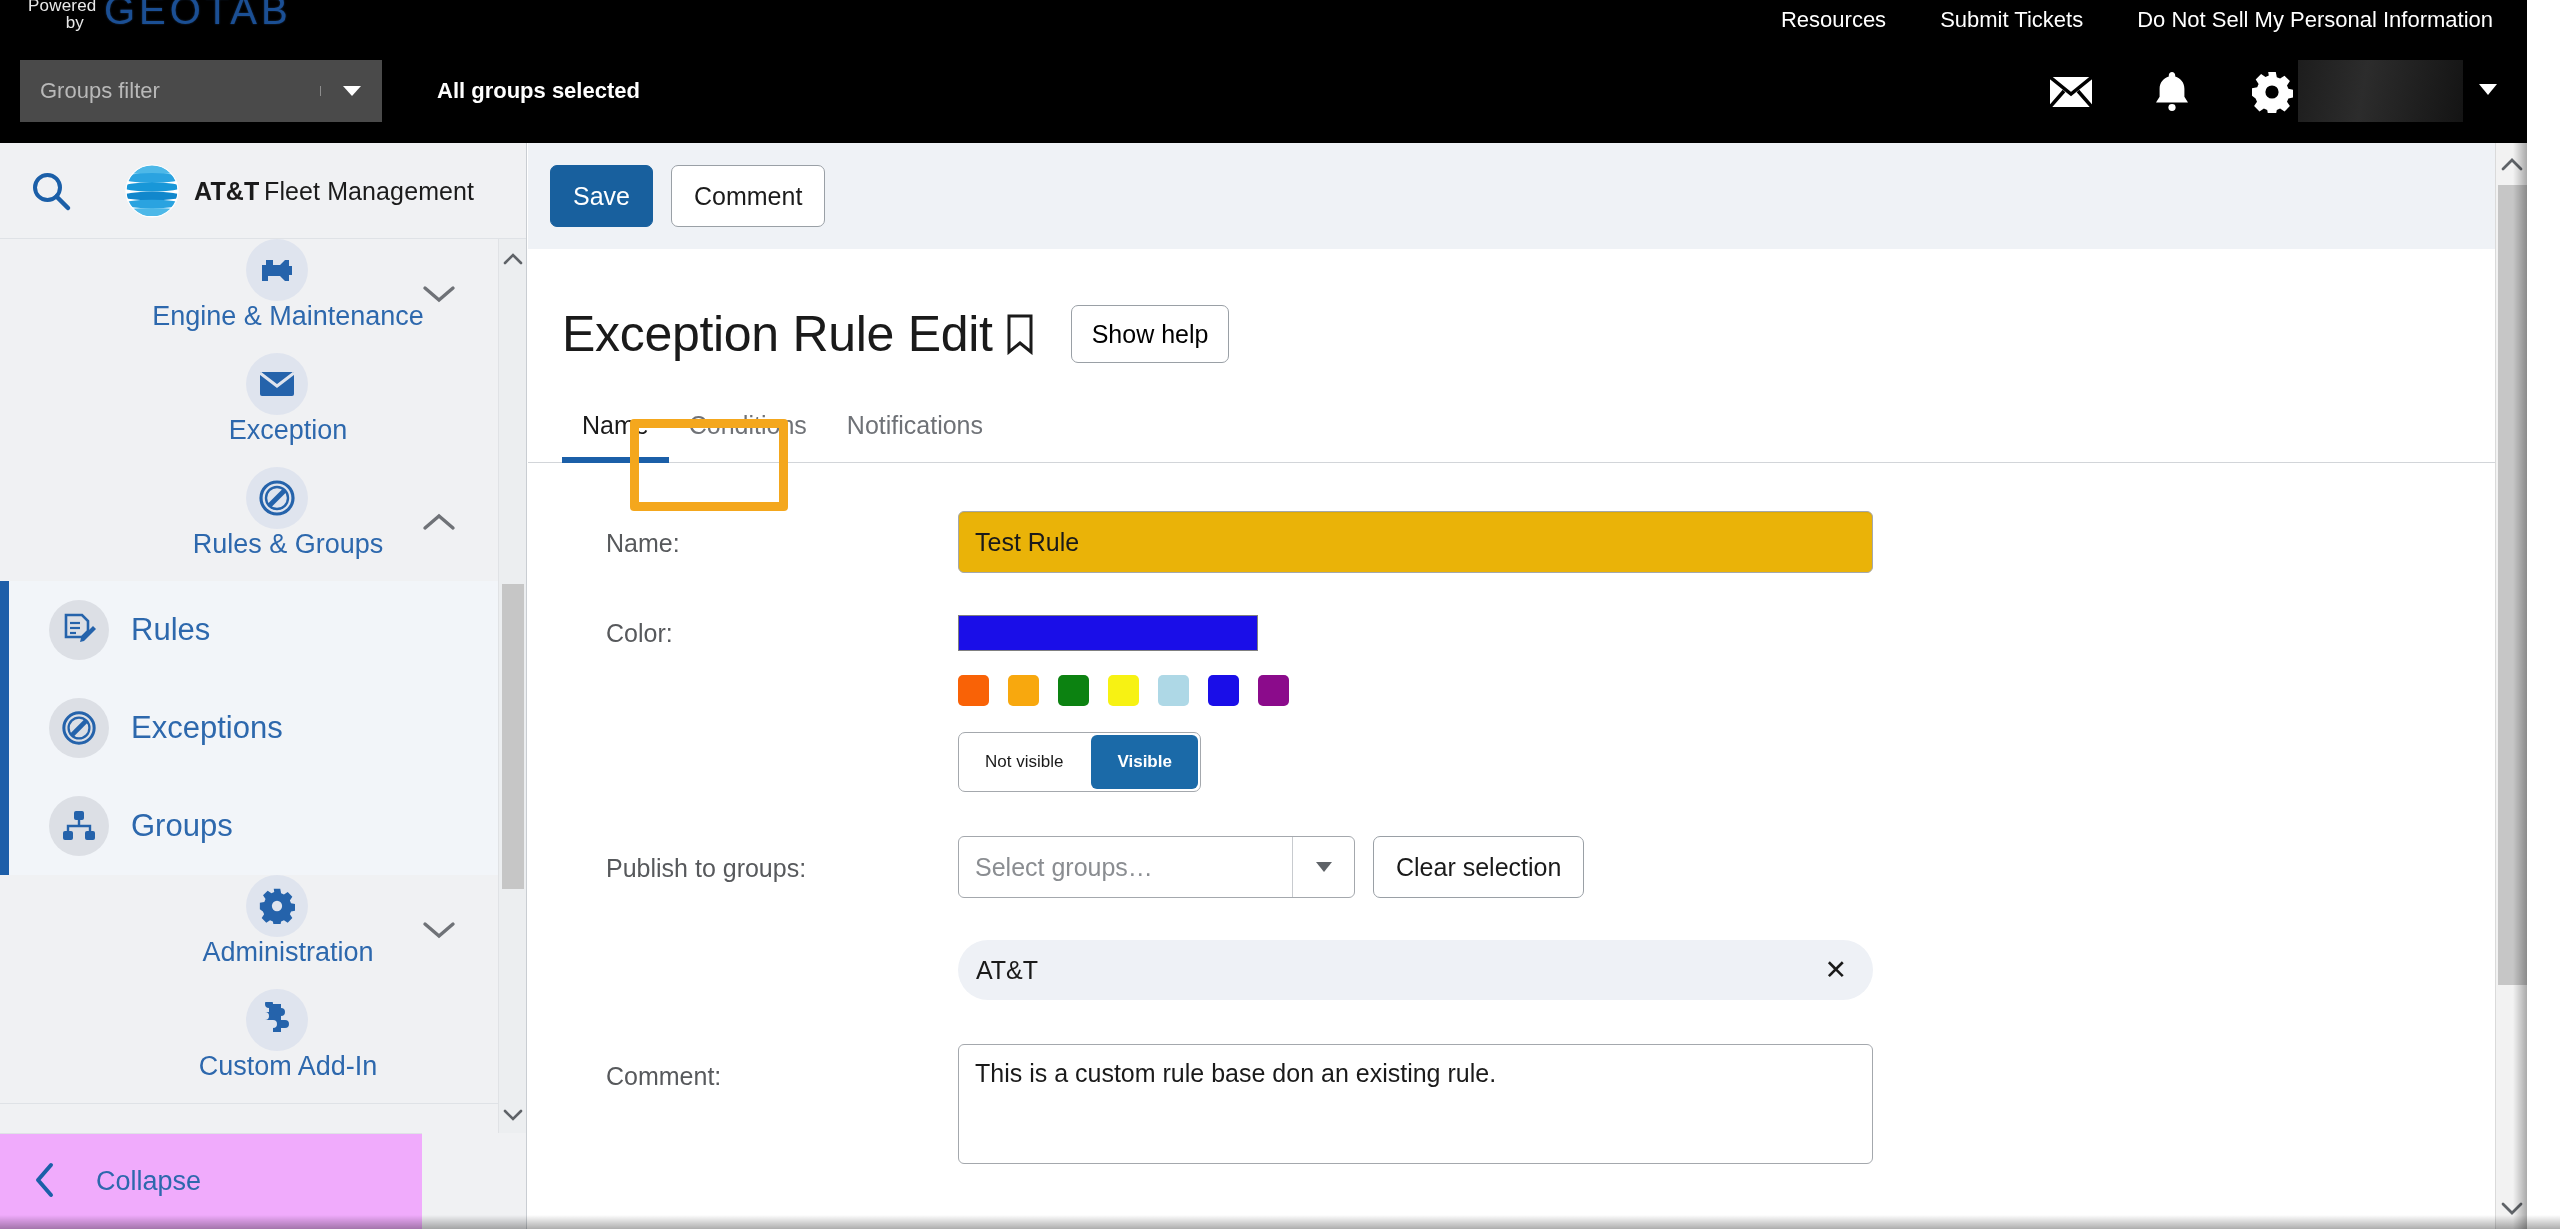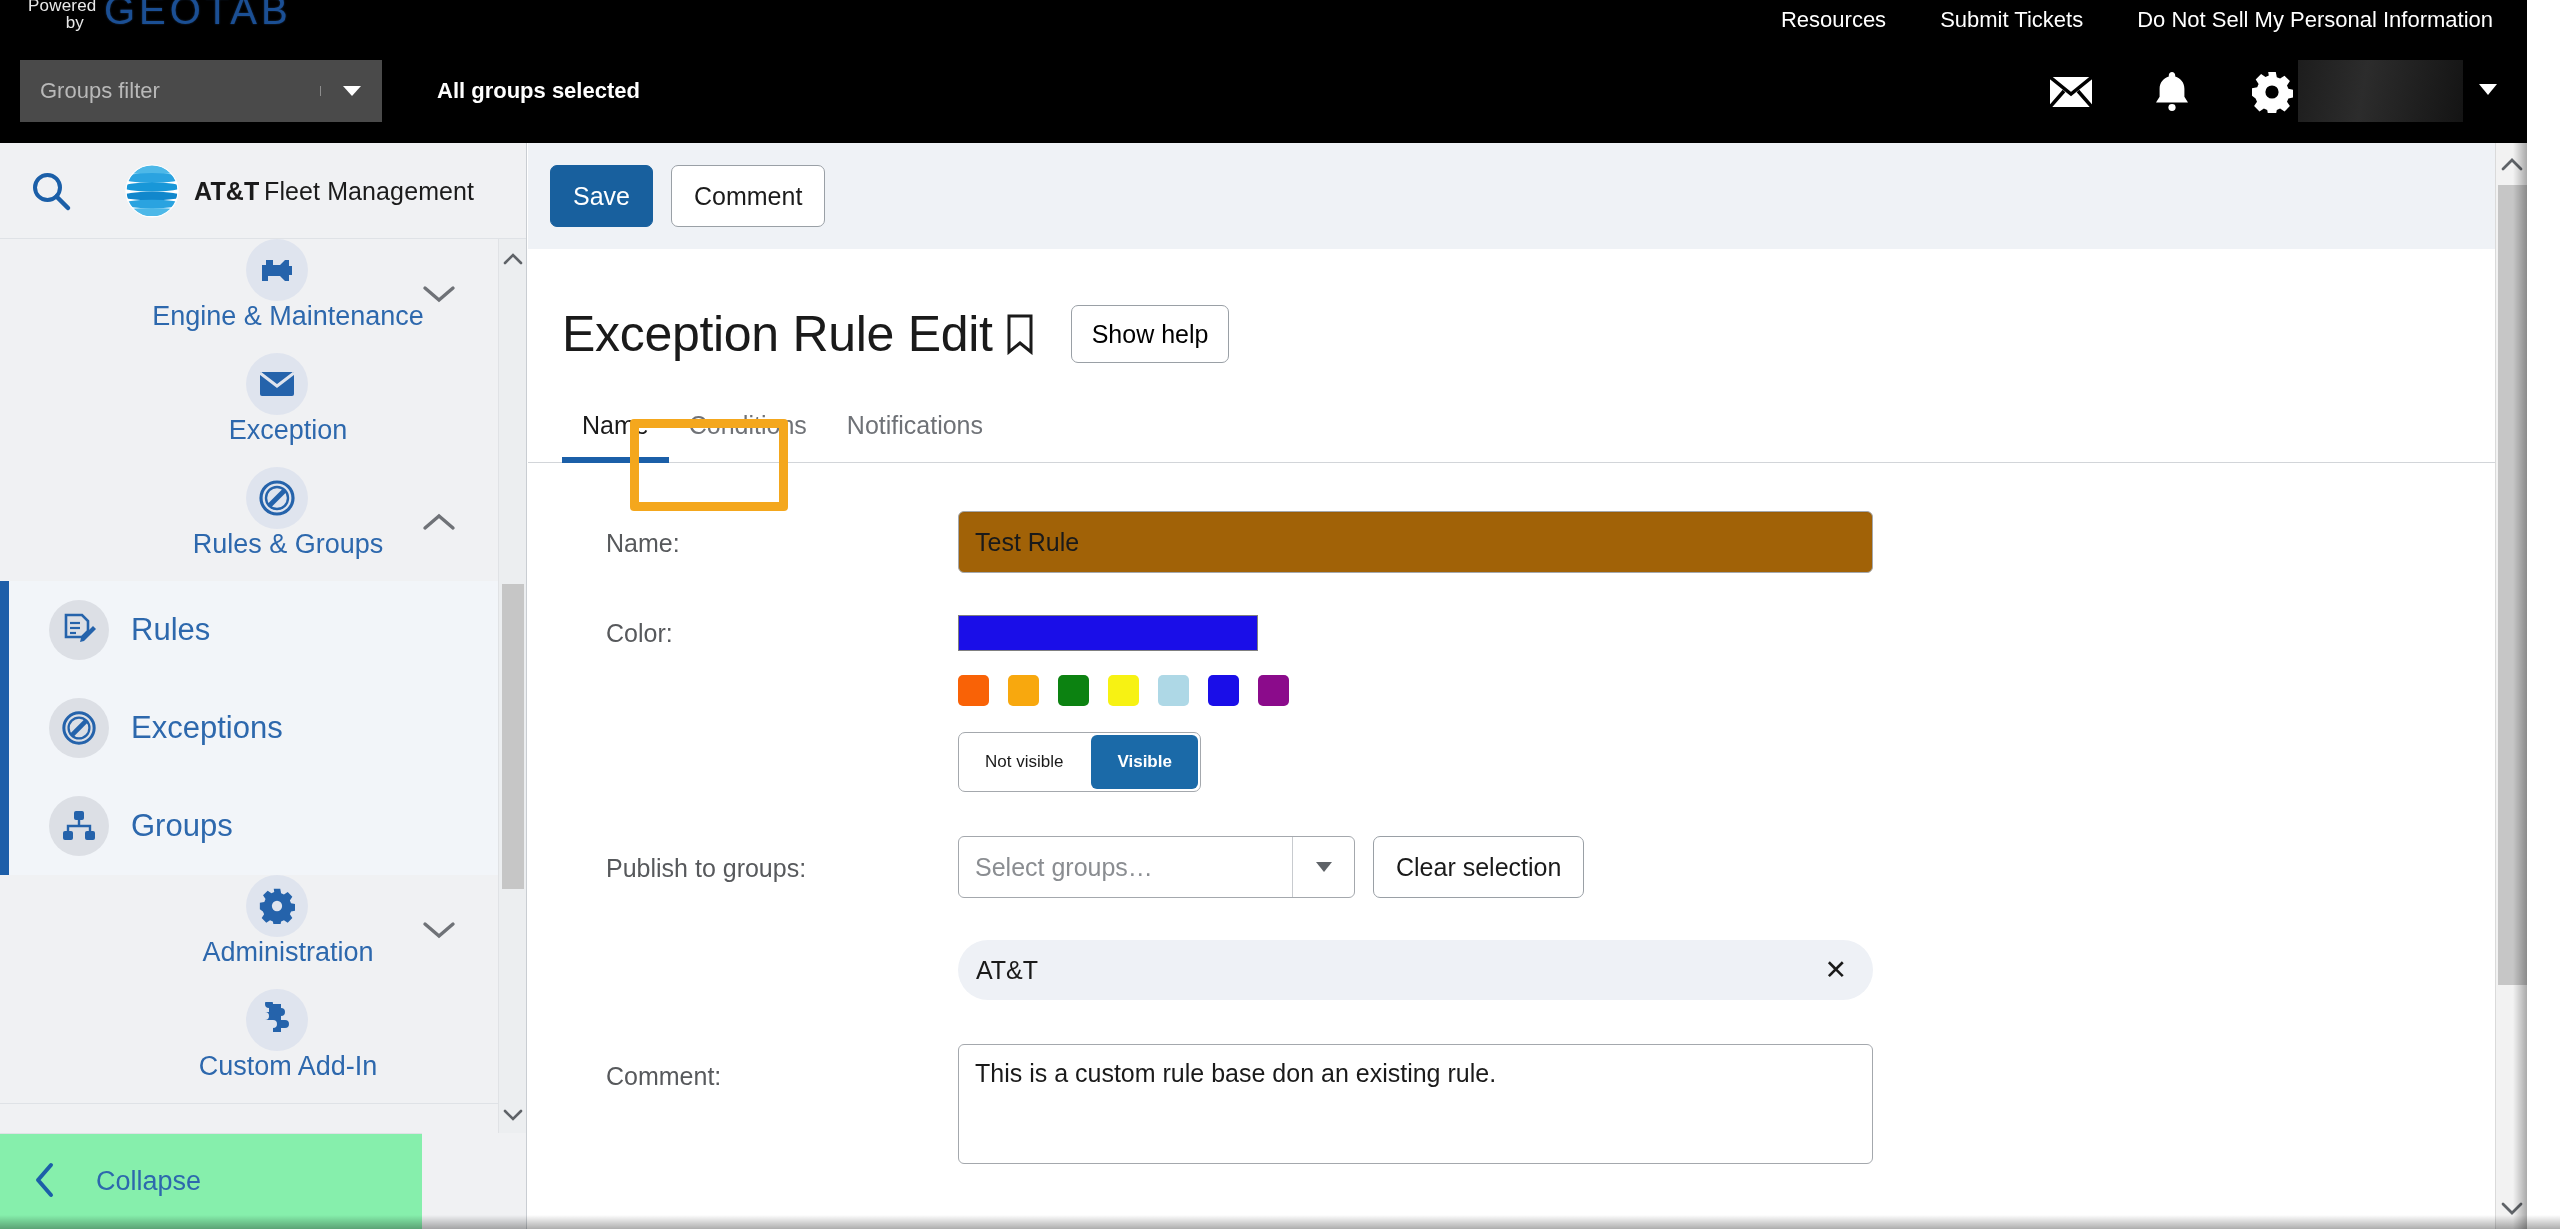--- a/index.html
+++ b/index.html
@@ -221,21 +221,21 @@
   .sb-sub .label { margin-left: 22px; font-size: 31px; color:#2d68ad; }
 
   .sb-divider { height: 1px; background: #dfe2e6; }
 
   .sb-collapse {
     position: absolute;
     left: 0; bottom: 0;
     width: 422px; height: 96px;
     display: flex; align-items: center;
     padding-left: 34px;
-    background: #86efac;
+    background: #f0abfc;
     border-top: 1px solid #dfe2e6;
     cursor: pointer;
   }
   .sb-collapse .label { margin-left: 40px; font-size: 27px; color: #2d68ad; }
 
   
   .sb-track {
     position: absolute;
     right: 0; top: 96px;
     width: 28px; height: 894px;
@@ -354,21 +354,21 @@
     font-size: 25px;
     color: #57595c;
     padding-top: 18px;
   }
   .field { flex: 1; }
 
   .text-input {
     width: 915px; height: 62px;
     border: 1px solid #a4a8ad;
     border-radius: 6px;
-    background: #a16207;
+    background: #eab308;
     display: flex; align-items: center;
     padding: 0 16px;
     font-size: 25px;
     color: #1a1a1a;
     box-shadow: inset 0 1px 1px rgba(0,0,0,0.05);
   }
 
   .color-bar {
     width: 300px; height: 36px;
     border: 1px solid #808080;

